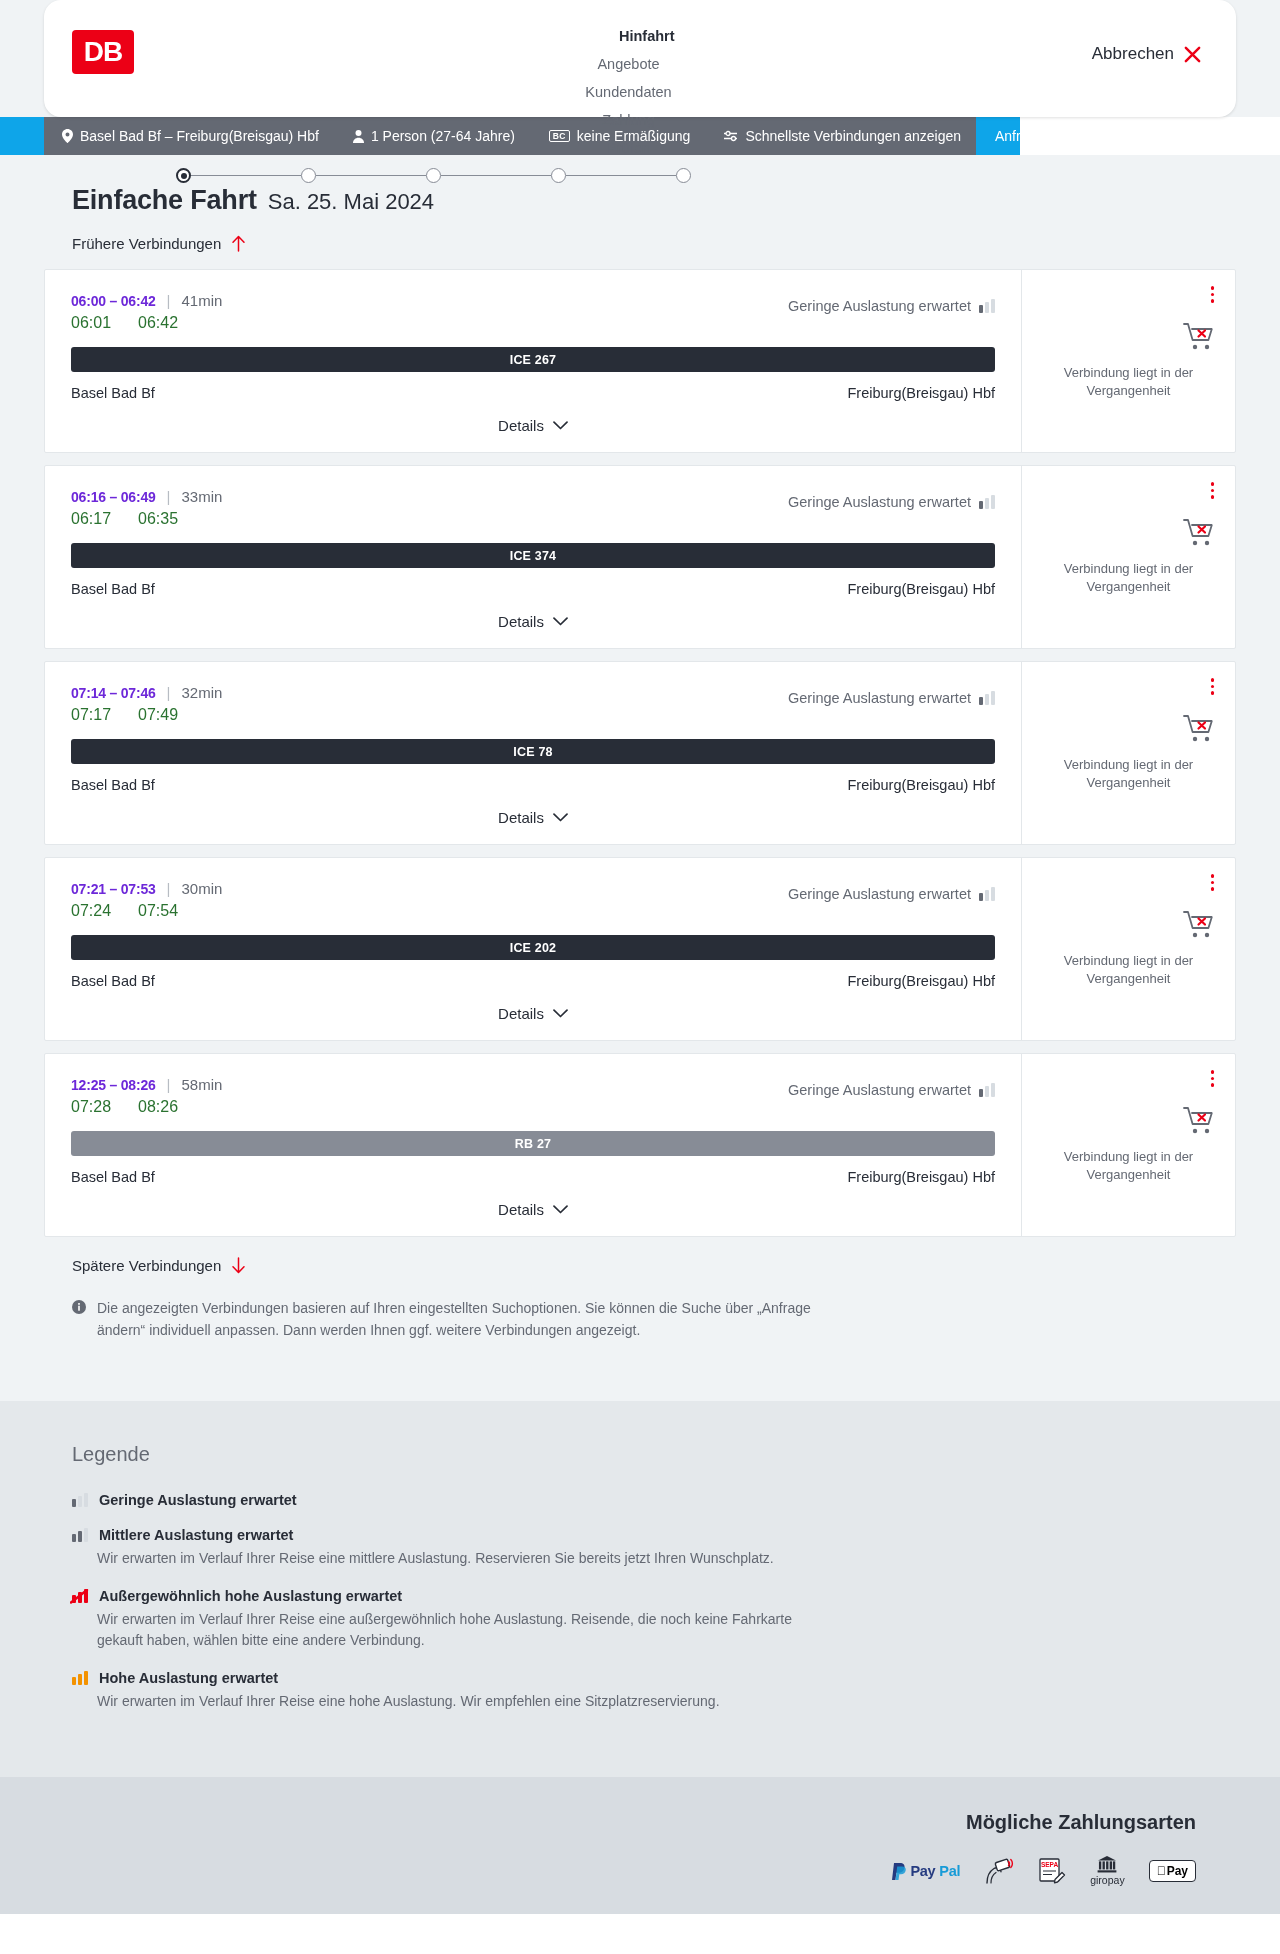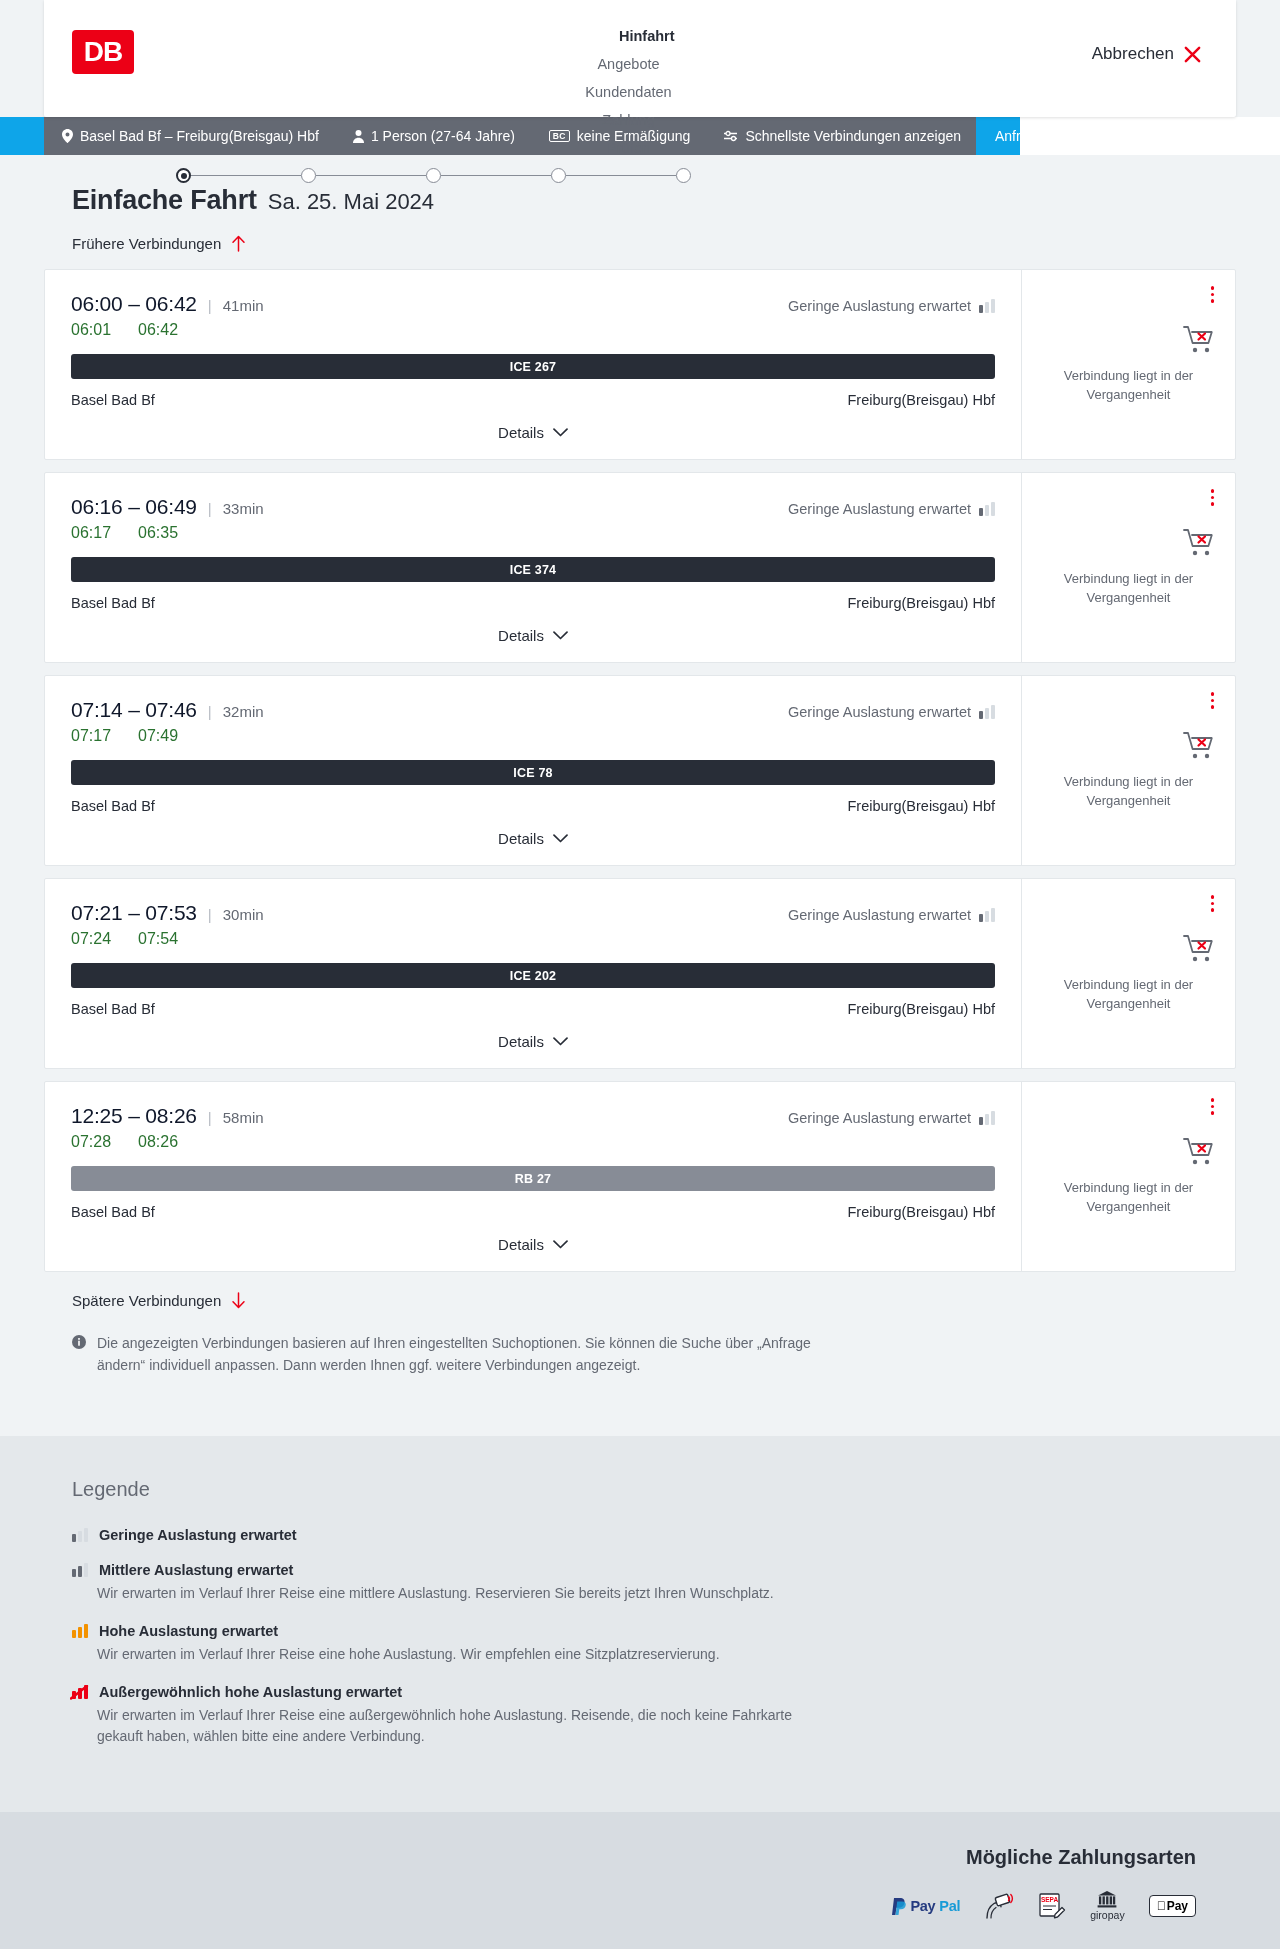--- a/index.html
+++ b/index.html
@@ -21,20 +21,21 @@
   .header-card {
     position: absolute;
     left: 44px; top: 0; right: 44px;
     height: 117px;
     background: #ffffff;
     border-bottom-left-radius: 2px;
     border-bottom-right-radius: 2px;
     box-shadow: 0 1px 3px rgba(0,0,0,0.12);
     display: flex;
     align-items: flex-start;
+    border-radius: 17px;
   }
   .db-logo {
     margin-left: 28px;
     margin-top: 30px;
     width: 62px;
     height: 44px;
     background: #ec0016;
     border-radius: 4px;
     display: flex;
     align-items: center;
@@ -235,23 +236,23 @@
     display: flex;
     align-items: flex-start;
   }
   .times-block { display: flex; flex-direction: column; }
   .times-line1 {
     display: flex;
     align-items: baseline;
     gap: 11px;
   }
   .time-range {
-    font-size: 21px;
-    font-weight: normal;
-    color: #0f172a;
+    font-size: 14px;
+    font-weight: bold;
+    color: #6d28d9;
     letter-spacing: -0.2px;
   }
   .pipe { color: #b7bcc3; font-size: 15px; }
   .duration { font-size: 15px; color: #646973; }
   .times-line2 {
     display: flex;
     gap: 21px;
     margin-top: 5px;
   }
   .time-act {
@@ -879,43 +880,43 @@
           <i class="bar b2 on"></i>
           <i class="bar b3 off"></i>
       </span>
       <span class="lbl">Mittlere Auslastung erwartet</span>
     </div>
     <div class="legend-desc">Wir erwarten im Verlauf Ihrer Reise eine mittlere Auslastung. Reservieren Sie bereits jetzt Ihren Wunschplatz.</div>
   </div>
 
   <div class="legend-item">
     <div class="legend-head">
-      <span class="bars">
-        <i class="bar b1 on-orange"></i>
-          <i class="bar b2 on-orange"></i>
-          <i class="bar b3 on-orange"></i>
-      </span>
-      <span class="lbl">Hohe Auslastung erwartet</span>
-    </div>
-    <div class="legend-desc">Wir erwarten im Verlauf Ihrer Reise eine hohe Auslastung. Wir empfehlen eine Sitzplatzreservierung.</div>
-  </div>
-
-  <div class="legend-item">
-    <div class="legend-head">
       <span class="x-bars">
         <i class="bar b1 on-red"></i>
           <i class="bar b2 on-red"></i>
           <i class="bar b3 on-red"></i>
         <svg class="slash" viewBox="0 0 20 15">
             <path d="M1 13.5 L17 1" stroke="#ec0016" stroke-width="2.4" stroke-linecap="round"></path>
           </svg>
       </span>
       <span class="lbl">Außergewöhnlich hohe Auslastung erwartet</span>
     </div>
     <div class="legend-desc">Wir erwarten im Verlauf Ihrer Reise eine außergewöhnlich hohe Auslastung. Reisende, die noch keine Fahrkarte gekauft haben, wählen bitte eine andere Verbindung.</div>
+  </div>
+
+  <div class="legend-item">
+    <div class="legend-head">
+      <span class="bars">
+        <i class="bar b1 on-orange"></i>
+          <i class="bar b2 on-orange"></i>
+          <i class="bar b3 on-orange"></i>
+      </span>
+      <span class="lbl">Hohe Auslastung erwartet</span>
+    </div>
+    <div class="legend-desc">Wir erwarten im Verlauf Ihrer Reise eine hohe Auslastung. Wir empfehlen eine Sitzplatzreservierung.</div>
   </div>
 </div>
 
 <div class="pay-sec">
   <div class="pay-title">Mögliche Zahlungsarten</div>
   <div class="pay-row">
 
     <div class="pay-logo">
       <div class="paypal-txt">
         <svg width="14" height="17" viewBox="0 0 14 17">

